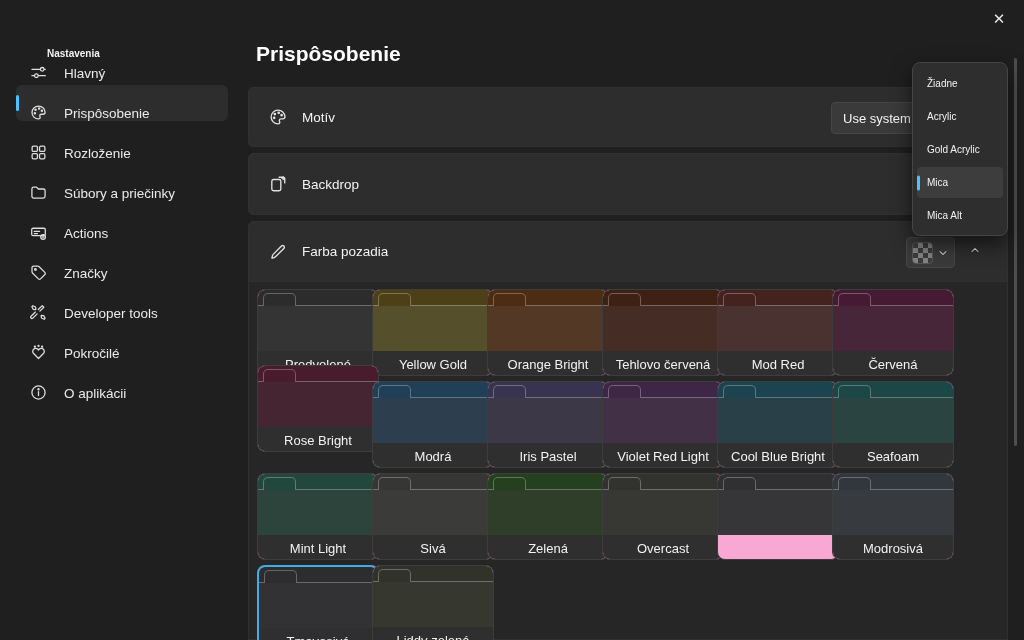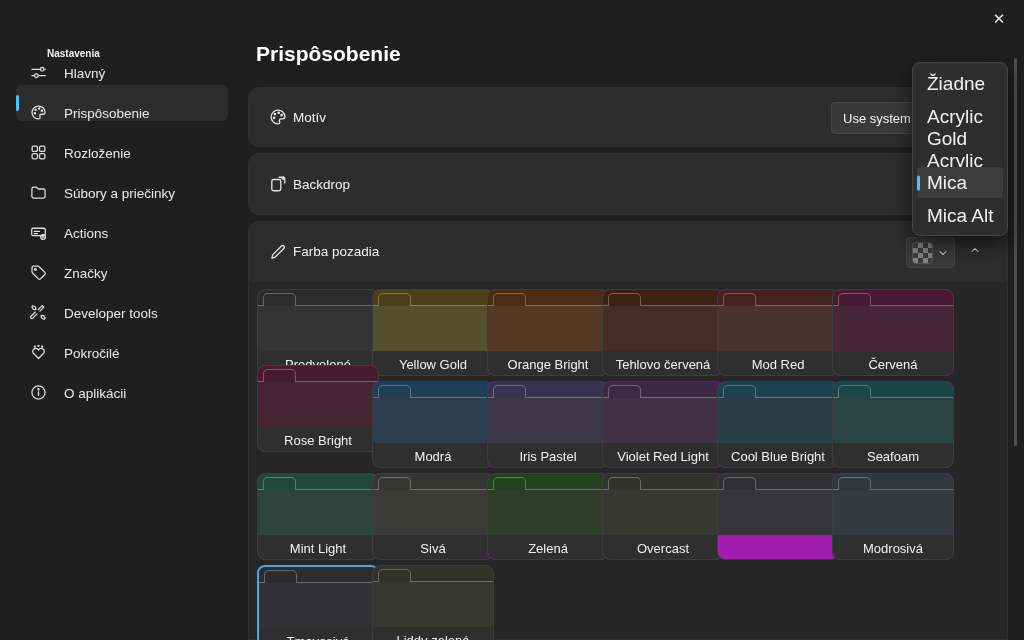--- a/index.html
+++ b/index.html
@@ -21,21 +21,21 @@
                     border-radius:2px; background:transparent; }
   .nav-item.selected .pill { background:#4cc2ff; }
   .nav-icon { width:17px; height:17px; display:inline-flex; }
   .nav-icon svg { width:17px; height:17px; stroke:#dedede; fill:none; stroke-width:1.2; stroke-linecap:round; stroke-linejoin:round; }
   .nav-label { font-size:13.5px; }
 
   
   .page-title { position:absolute; left:256px; top:42px; font-size:21px; font-weight:700; color:#ffffff; }
 
   .card { position:absolute; left:248px; width:760px; background:#2d2d2d; border:1px solid #303030;
-          border-radius:11px; display:flex; align-items:center; padding-left:20px; gap:6px; }
+          border-radius:5px; display:flex; align-items:center; padding-left:20px; gap:15px; }
   .card-icon { width:18px; height:18px; display:inline-flex; }
   .card-icon svg { width:18px; height:18px; stroke:#e2e2e2; fill:none; stroke-width:1.2; stroke-linecap:round; stroke-linejoin:round; }
   .card-label { font-size:13.5px; color:#f2f2f2; }
   #card-motiv   { top:87px;  height:60px; }
   #card-backdrop{ top:153px; height:62px; }
   #card-farba   { top:221px; height:61px; border-bottom-left-radius:0; border-bottom-right-radius:0; }
 
   .sys-btn { position:absolute; left:582px; top:14px; width:122px; height:32px; background:#3a3a3a;
              border:1px solid #464646; border-radius:4px; color:#f4f4f4; font-size:13px;
              display:flex; align-items:center; padding-left:11px; white-space:nowrap; overflow:hidden; }
@@ -46,36 +46,36 @@
             background:repeating-conic-gradient(#848484 0% 25%, #3c3c3c 0% 50%) 0 0/10px 10px; }
   .chev { width:12px; height:12px; display:inline-flex; }
   .chev svg { width:12px; height:12px; stroke:#e0e0e0; fill:none; stroke-width:1.4; stroke-linecap:round; stroke-linejoin:round; }
   .expander-chevron { position:absolute; left:720px; top:22px; }
 
   
   .expander-body { position:absolute; left:248px; top:282px; width:760px; height:358px; background:#262626;
                    border:1px solid #303030; border-top:none; }
   .grid { position:absolute; left:8px; top:7px; width:744px; }
   .tile { position:absolute; width:122px; height:87px; border-radius:8px; overflow:hidden;
-          background:#a21caf; border:1px solid #3d3d3d; }
+          background:#f9a8d4; border:1px solid #3d3d3d; }
   .tile.selected { border:2px solid #42ace8; }
   .folder { position:relative; height:61px; background:var(--strip); }
   .fbody { position:absolute; left:0; right:0; top:15px; bottom:0; background:var(--body);
            border-top:1.4px solid rgba(255,255,255,0.28); }
   .ftab { position:absolute; left:5px; top:3px; width:33px; height:13px; border-radius:5px 5px 0 0;
           border:1.4px solid rgba(255,255,255,0.28); border-bottom:none; background:var(--strip); z-index:2; }
   .tlabel { height:26px; display:flex; align-items:center; justify-content:center;
             font-size:13px; color:#f2f2f2; background:#2f2f2f; }
 
   
   .popup { position:absolute; left:912px; top:62px; width:96px; height:174px; background:#2e2e2e;
            border:1px solid #454545; border-radius:8px; box-shadow:0 8px 20px rgba(0,0,0,0.6);
            z-index:10; padding:3px 0; }
   .menu-item { position:relative; height:31px; margin:2px 4px; border-radius:4px; display:flex;
-               align-items:center; padding-left:10px; font-size:19px; color:#f2f2f2; }
+               align-items:center; padding-left:10px; font-size:10px; color:#f2f2f2; }
   .menu-item.selected { background:#3d3d3d; }
   .menu-item .pill { position:absolute; left:0px; top:50%; transform:translateY(-50%); width:3px; height:15px;
                      border-radius:2px; background:transparent; }
   .menu-item.selected .pill { background:#4cc2ff; }
 
   
   .scroll-thumb { position:absolute; left:1014px; top:58px; width:3px; height:388px; border-radius:2px; background:#4e4e4e; }
 </style>
 </head>
 <body>

